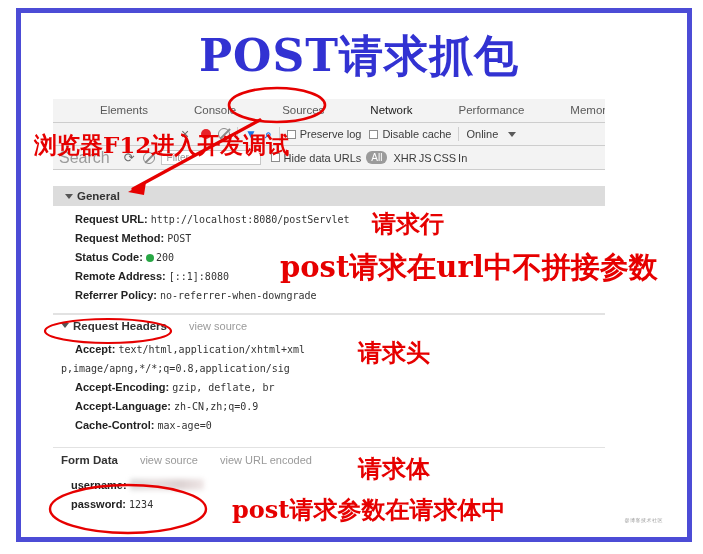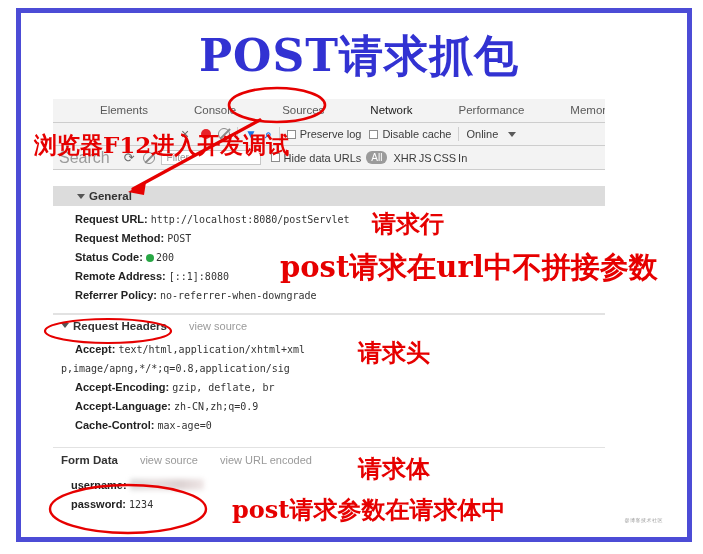--- a/index.html
+++ b/index.html
@@ -130,21 +130,21 @@
 
   
   .sec-head {
     background: #dcdcdc;
     height: 20px;
     display: flex;
     align-items: center;
     font-size: 11.5px;
     font-weight: bold;
     color: #333;
-    padding-left: 24px;
+    padding-left: 12px;
   }
   .tri {
     width: 0; height: 0;
     border-left: 4px solid transparent;
     border-right: 4px solid transparent;
     border-top: 5px solid #555;
     margin-right: 4px;
   }
   .sec-head2 {
     background: #ffffff;

